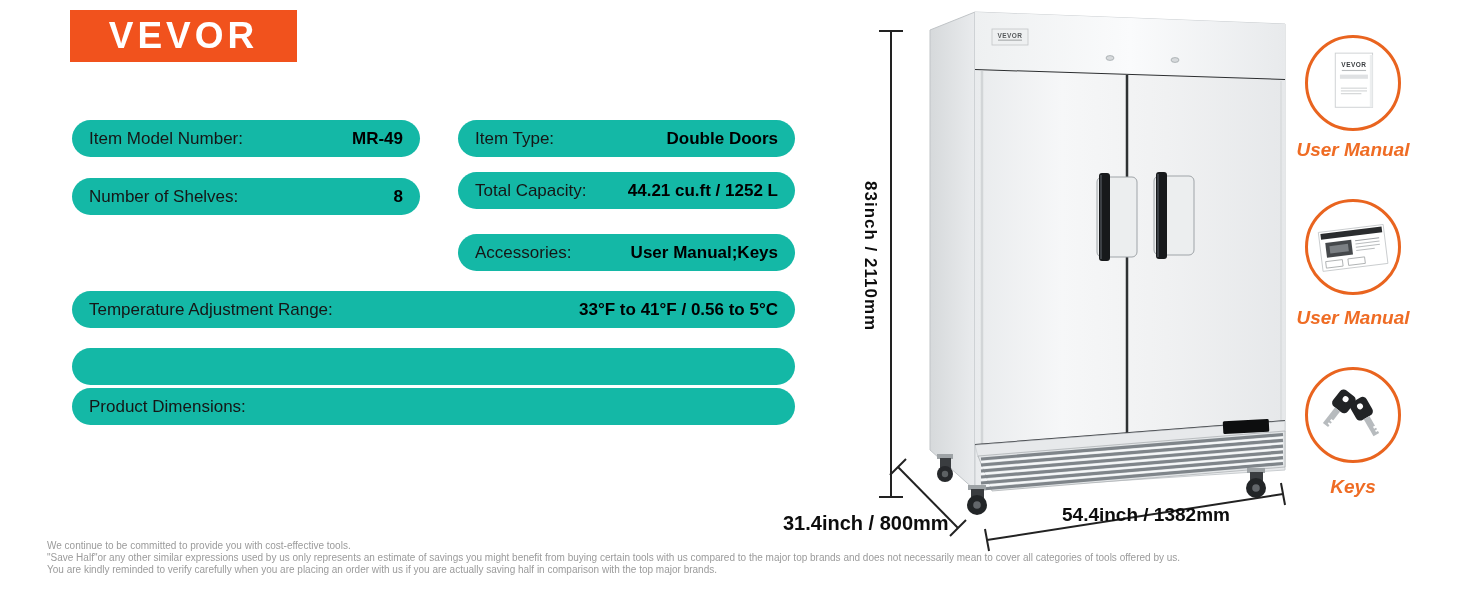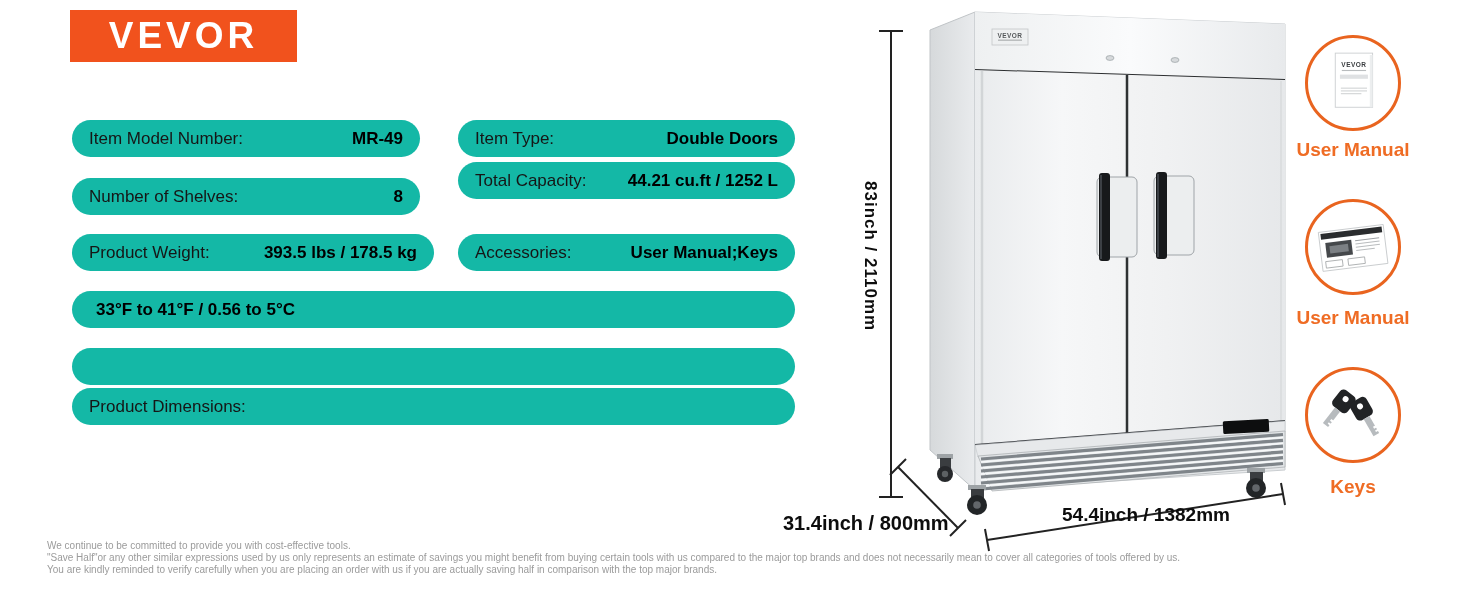--- a/index.html
+++ b/index.html
@@ -12,21 +12,21 @@
   .logo span{color:#ffffff;font-weight:bold;font-size:37px;letter-spacing:4px;}
 
   
   .pill{position:absolute;height:37px;background:#14b8a6;border-radius:19px;
         display:flex;align-items:center;padding:0 17px;box-sizing:border-box;white-space:nowrap;justify-content:space-between;}
   .pill .lbl{font-size:17px;color:#161616;}
   .pill .val{font-size:17px;font-weight:bold;color:#000;margin-left:7px;}
   .p0{left:72px;top:120px;width:348px}
   .p1{left:458px;top:120px;width:337px}
   .p2{left:72px;top:178px;width:348px}
-  .p3{left:458px;top:162px;width:337px}
+  .p3{left:458px;top:172px;width:337px}
   .p4{left:72px;top:234px;width:362px}
   .p5{left:458px;top:234px;width:337px}
   .p6{left:72px;top:291px;width:723px}
   .p7{left:72px;top:348px;width:723px}
   .p8{left:72px;top:388px;width:723px}
 
   
   .dim-label{position:absolute;color:#0d0d0d;font-weight:bold;}
   .dim-h{left:854px;top:160px;width:32px;height:192px;writing-mode:vertical-rl;
          font-size:17px;letter-spacing:1px;display:flex;align-items:center;justify-content:center;}
@@ -34,21 +34,21 @@
   .dim-w{left:1062px;top:504px;width:216px;font-size:19px;text-align:left;white-space:nowrap;}
 
   
   .figure{position:absolute;left:860px;top:0;width:440px;height:560px;}
 
   
   .acc-circle{position:absolute;left:1305px;width:90px;height:90px;border:3px solid #e9641f;
               border-radius:50%;background:#fff;display:flex;align-items:center;justify-content:center;}
   .c1{top:35px}.c2{top:199px}.c3{top:367px}
   .acc-label{position:absolute;left:1275px;width:156px;text-align:center;color:#ef6c24;
-             font-weight:bold;font-size:19px;}
+             font-weight:bold;font-size:19px;font-style:italic;}
   .t1{top:139px}.t2{top:307px}.t3{top:476px}
 
   
   .footnotes{position:absolute;left:47px;top:540px;color:#9b9b9b;font-size:10px;line-height:12px;}
 </style>
 </head>
 <body>
 
 <div class="canvas">
 
@@ -65,29 +65,26 @@
     <span class="val">Double Doors</span>
   </div>
   <div class="pill p2">
     <span class="lbl">Number of Shelves:</span>
     <span class="val">8</span>
   </div>
   <div class="pill p3">
     <span class="lbl">Total Capacity:</span>
     <span class="val">44.21 cu.ft / 1252 L</span>
   </div>
-  <div class="pill p4">
-    <span class="lbl">Product Weight:</span>
-    <span class="val">393.5 lbs / 178.5 kg</span>
-  </div>
   <div class="pill p5">
     <span class="lbl">Accessories:</span>
     <span class="val">User Manual;Keys</span>
   </div>
   <div class="pill p6">
+    <span class="lbl">Temperature Adjustment Range:</span>
     <span class="val">33°F to 41°F / 0.56 to 5°C</span>
   </div>
   <div class="pill p7">
   </div>
   <div class="pill p8">
     <span class="lbl">Product Dimensions:</span>
   </div>
 
   <svg class="figure" viewBox="0 0 440 560">
     <defs>

